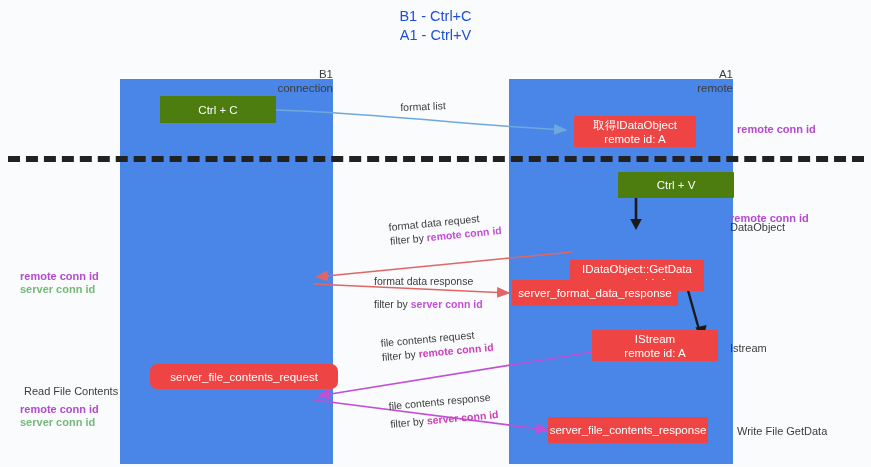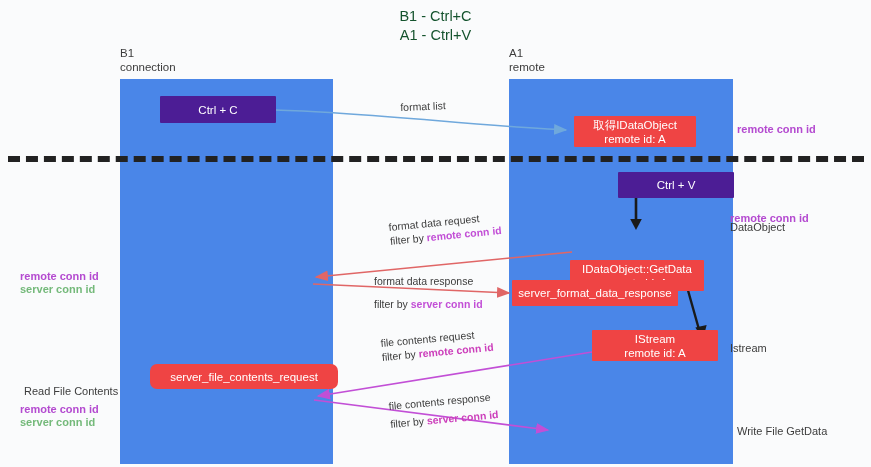--- a/index.html
+++ b/index.html
@@ -25,50 +25,51 @@
   .lane-b1 { left: 120px; top: 79px; width: 213px; height: 385px; }
   .lane-a1 { left: 509px; top: 79px; width: 224px; height: 385px; }
 
   .title {
     position: absolute;
     left: 0;
     top: 7px;
     width: 871px;
     text-align: center;
     font-size: 14.5px;
-    color: #14532d;
+    color: #1d4ed8;
     line-height: 19px;
     white-space: pre-line;
   }
   .col-head {
     position: absolute;
-    text-align: left;
+    text-align: right;
     font-size: 11.5px;
     color: #3c3c3c;
     line-height: 13.5px;
     white-space: pre-line;
+    margin-top: 21px;
   }
   .col-head-b1 { left: 120px; top: 47px; width: 213px; }
   .col-head-a1 { left: 509px; top: 47px; width: 224px; }
 
   .box {
     position: absolute;
     box-sizing: border-box;
     display: flex;
     flex-direction: column;
     align-items: center;
     justify-content: center;
     color: #ffffff;
     font-size: 11.5px;
     line-height: 14px;
     text-align: center;
     white-space: pre-line;
     border-radius: 1px;
   }
-  .box.green { background: #4c1d95; }
+  .box.green { background: #4d7c0f; }
   .box.orange { background: #ef4444; }
 
   .note {
     position: absolute;
     font-size: 11px;
     color: #3c3c3c;
     line-height: 14px;
     white-space: nowrap;
   }
   .note.purple { color: #b44ad0; font-weight: bold; }
@@ -163,20 +164,21 @@
 remote id: A</div>
 
 
   <div class="box orange" style="left:512px; top:280px; width:166px; height:26px;">server_format_data_response</div>
 
   <div class="box orange" style="left:592px; top:330px; width:126px; height:31px;">IStream
 remote id: A</div>
 
   <div class="box orange" style="left:150px; top:364px; width:188px; height:25px;border-radius:7px;">server_file_contents_request</div>
 
+  <div class="box orange" style="left:548px; top:417px; width:160px; height:26px;">server_file_contents_response</div>
 
   <div class="edge-label" style="left:400px; top:100px; transform: rotate(-2.2deg);">
     <div>format list</div>
   </div>
 
   <div class="edge-label" style="left:388px; top:220px; transform: rotate(-5.6deg);">
     <div>format data request</div>
     <div><span>filter by </span><span class="hl-purple">remote conn id</span></div>
   </div>
 

